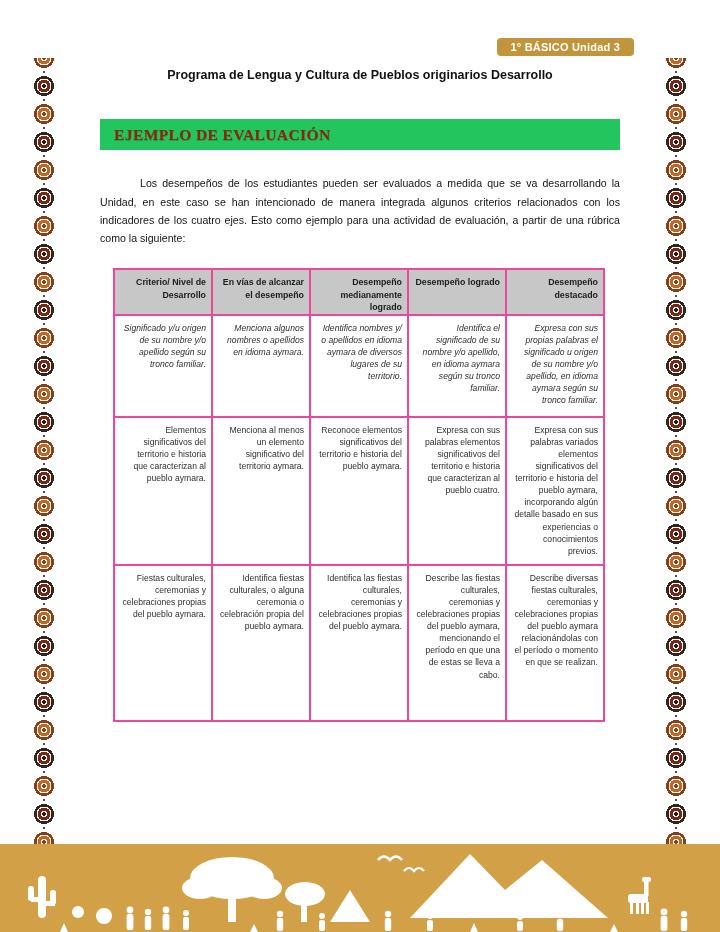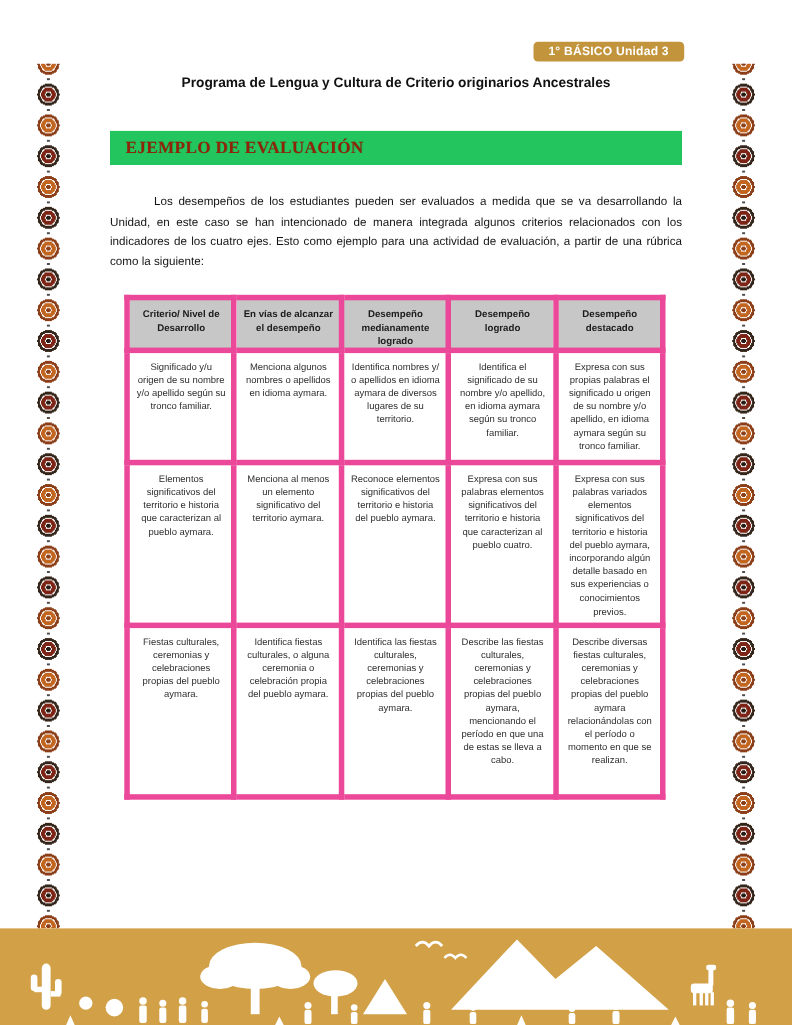--- a/index.html
+++ b/index.html
@@ -8,21 +8,21 @@
     width: 720px; height: 932px;
     background: #ffffff;
     font-family: "Liberation Sans", sans-serif;
     position: relative;
     overflow: hidden;
   }
   .page { position: absolute; inset: 0; background: #fff; }
 
   
   .badge {
-    position: absolute; top: 38px; right: 98px;
+    position: absolute; top: 38px; right: 86px;
     background: #c2953d; color: #ffffff;
     font-size: 11px; font-weight: bold;
     padding: 3px 14px; border-radius: 4px;
     letter-spacing: 0.2px;
   }
 
   
   .side-deco {
     position: absolute; top: 58px; height: 786px; width: 28px;
     background-image:
@@ -57,30 +57,30 @@
     font-size: 10.6px; line-height: 1.72; color: #141414;
     text-align: justify; text-indent: 40px;
   }
 
   table.rubric {
     margin: 21px 0 0 23px; width: 492px;
     border-collapse: collapse; table-layout: fixed;
     font-size: 8.6px; line-height: 1.4; color: #2e2e2e;
   }
   table.rubric th, table.rubric td {
-    border: 5px solid #ec4899;
+    border: 2px solid #ec4899;
     padding: 6px 5px 0 6px;
-    vertical-align: top; text-align: center;
+    vertical-align: top; text-align: right;
     overflow: hidden;
   }
   table.rubric th {
     background: #c7c7c7; font-weight: bold; font-size: 8.8px;
     height: 46px; color: #1c1c1c;
   }
-  tr.r1 td { height: 102px; }
+  tr.r1 td { height: 102px; font-style: italic; }
   tr.r2 td { height: 148px; }
   tr.r3 td { height: 156px; }
 
   
   .footer-band {
     position: absolute; left: 0; right: 0; bottom: 0; height: 88px;
     background: #d2a047;
   }
   .footer-band svg { display: block; width: 100%; height: 100%; }
 </style>
@@ -90,21 +90,21 @@
 <div class="page">
 
   <div class="badge">1° BÁSICO Unidad 3</div>
 
   <div class="side-deco left"></div>
   <div class="side-deco right"></div>
 
   <div class="content">
 
     <div class="title">
-      <div>Programa de Lengua y Cultura de Criterio originarios Ancestrales</div>
+      <div>Programa de Lengua y Cultura de Pueblos originarios Desarrollo</div>
     </div>
 
     <div class="heading-bar">
       <span>EJEMPLO DE EVALUACIÓN</span>
     </div>
 
     <p class="intro">Los desempeños de los estudiantes pueden ser evaluados a medida que se va desarrollando la Unidad, en este caso se han intencionado de manera integrada algunos criterios relacionados con los indicadores de los cuatro ejes. Esto como ejemplo para una actividad de evaluación, a partir de una rúbrica como la siguiente:</p>
 
     <table class="rubric">
       <thead>

